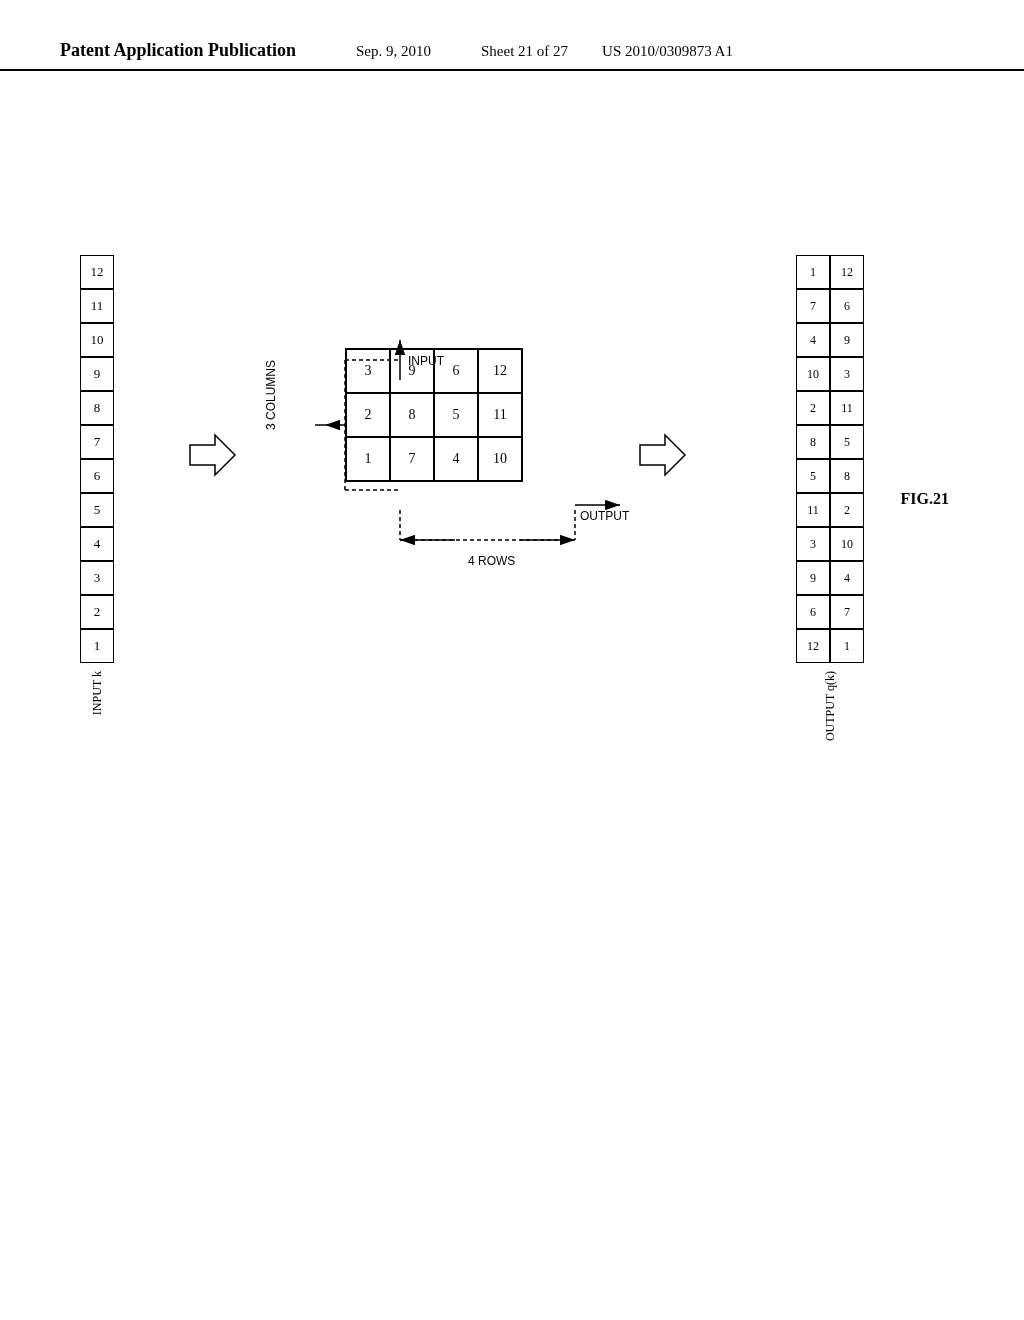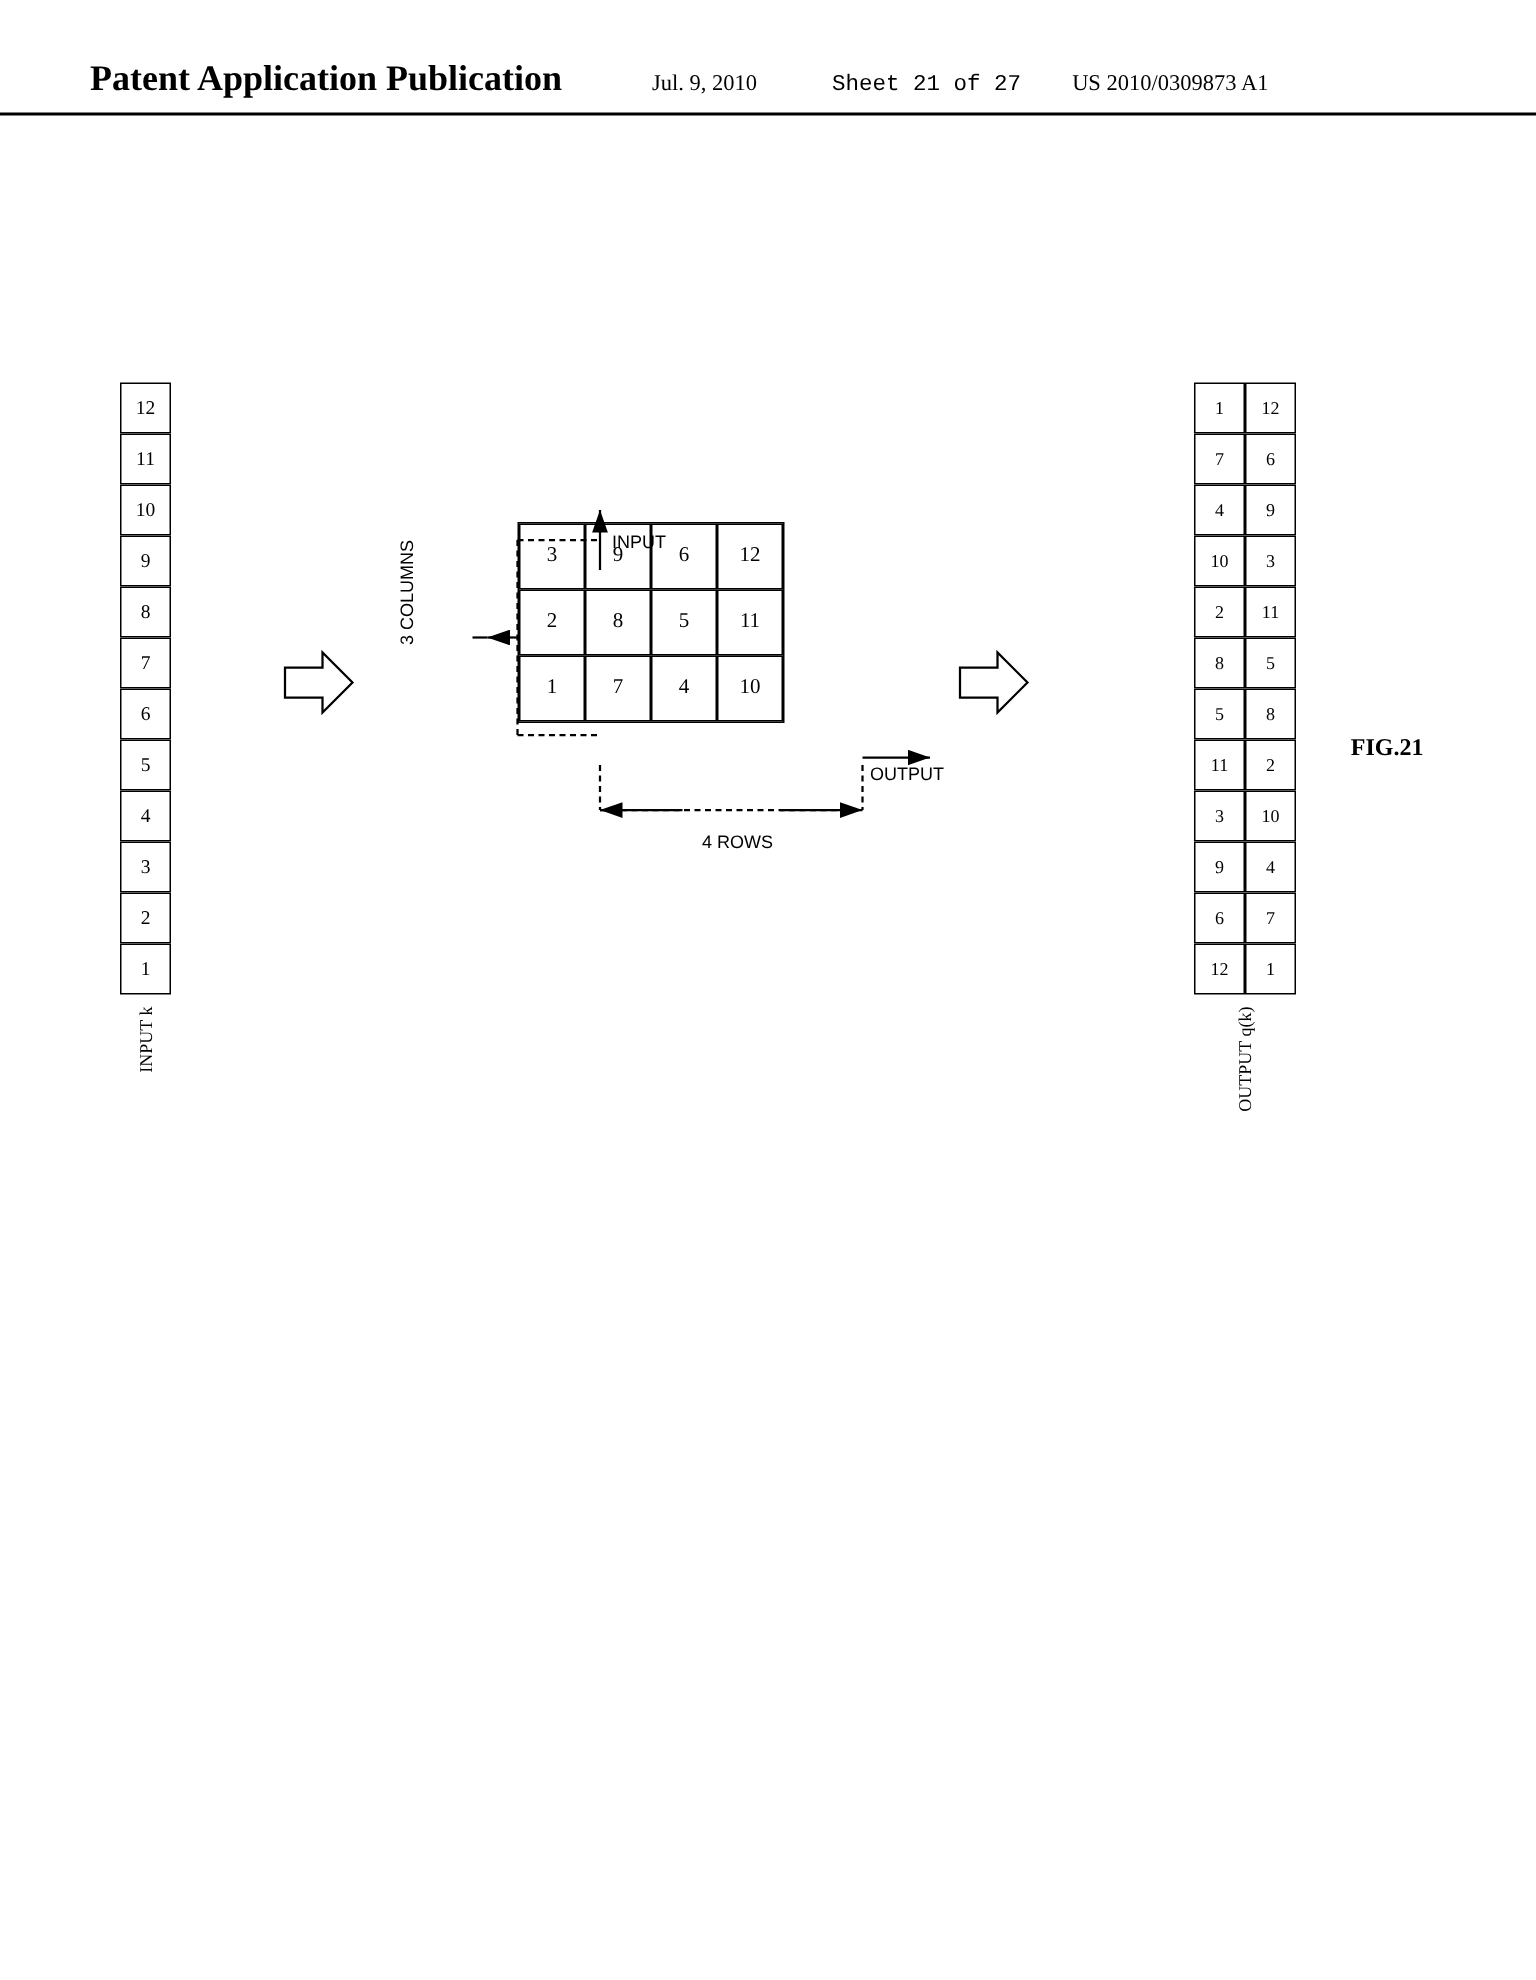--- a/index.html
+++ b/index.html
@@ -18,34 +18,33 @@
       top: 40px;
       left: 0;
       right: 0;
       display: flex;
       align-items: baseline;
       padding: 0 60px;
       border-bottom: 2px solid #000;
       padding-bottom: 8px;
     }
     .header-title {
-      font-size: 24px;
+      font-size: 18px;
       font-weight: bold;
       flex: 0 0 auto;
     }
     .header-date {
       font-size: 15px;
       margin-left: 60px;
       flex: 0 0 auto;
     }
     .header-sheet {
       font-size: 15px;
       margin-left: 50px;
       flex: 0 0 auto;
-      font-family: Liberation Mono, monospace;
     }
     .header-patent {
       font-size: 15px;
       margin-left: 34px;
       flex: 0 0 auto;
     }
 
     
     .diagram-area {
       position: absolute;
@@ -63,21 +62,21 @@
       width: 100%;
       height: 100%;
       pointer-events: none;
     }
   </style>
 </head>
 <body>
 
 <div class="header">
   <span class="header-title">Patent Application Publication</span>
-  <span class="header-date">Jul. 9, 2010</span>
+  <span class="header-date">Sep. 9, 2010</span>
   <span class="header-sheet">Sheet 21 of 27</span>
   <span class="header-patent">US 2010/0309873 A1</span>
 </div>
 
 <div class="diagram-area">
 
   <svg class="arrows-svg" viewBox="0 0 904 1020">
 
     <defs>
       <marker id="arrowhead" markerWidth="10" markerHeight="7" refX="10" refY="3.5" orient="auto">

